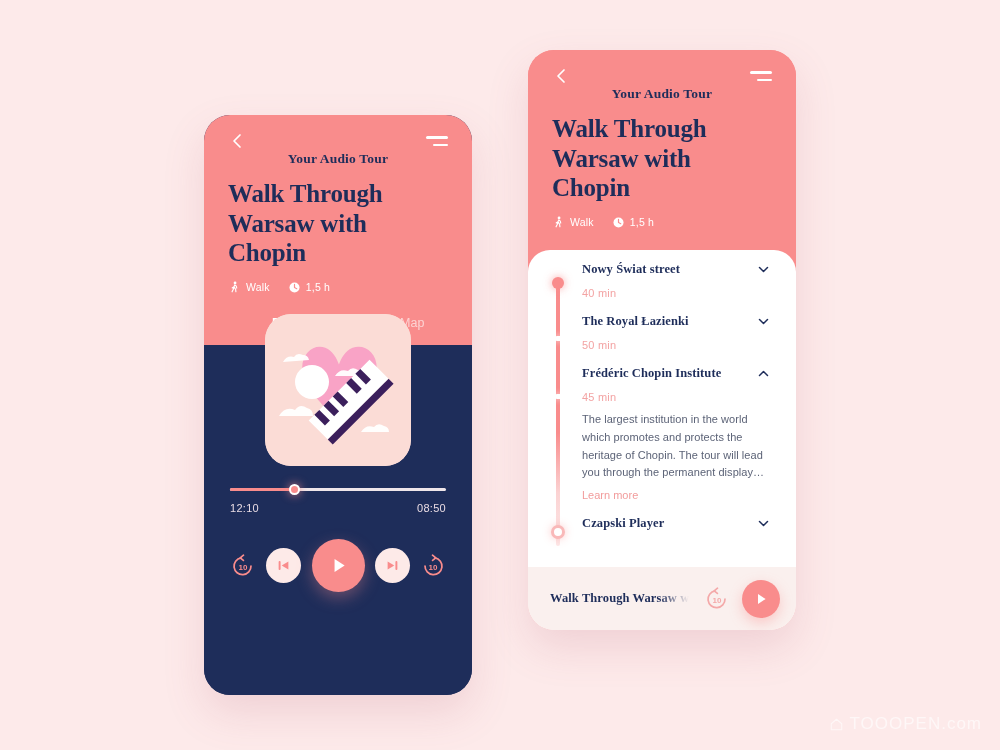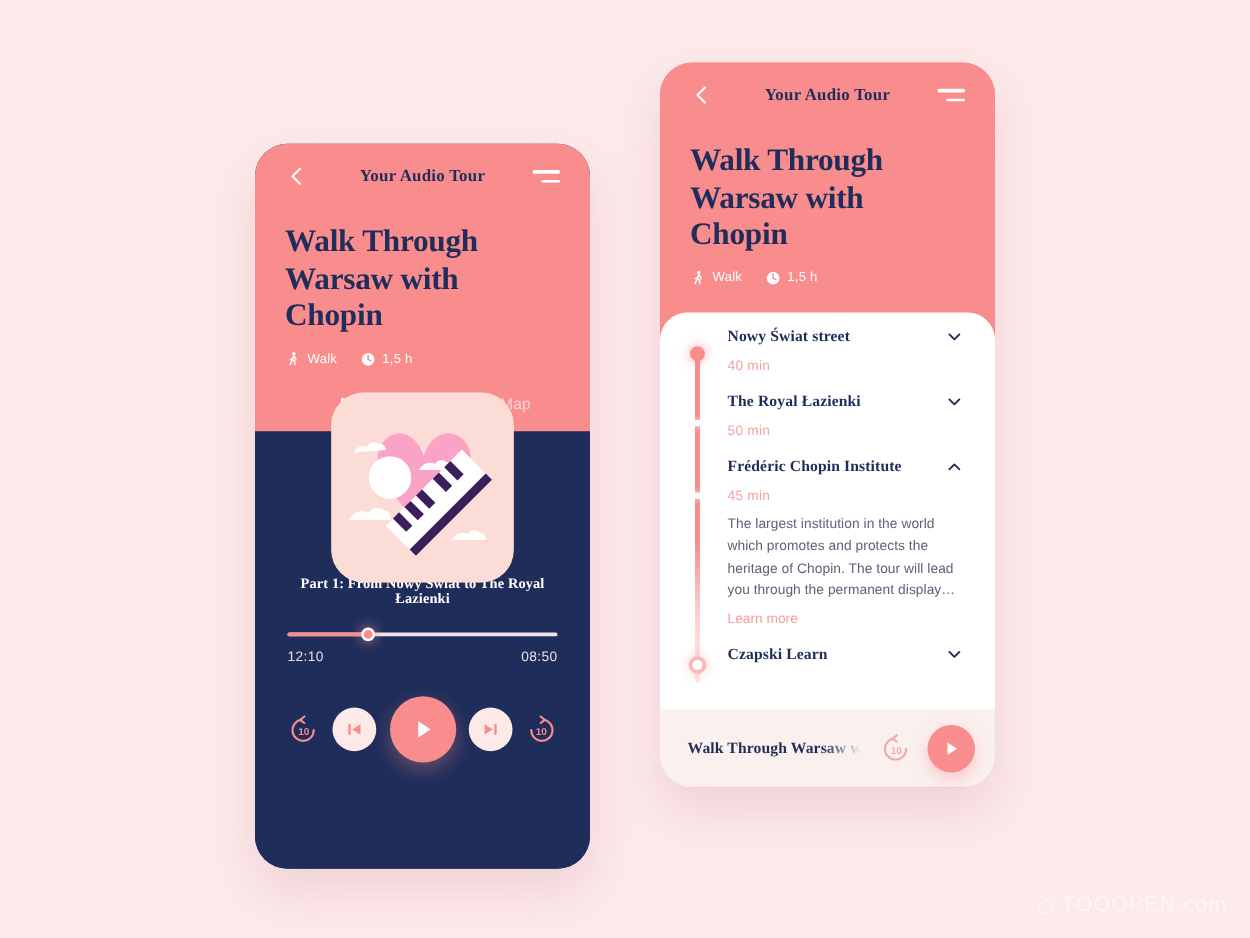--- a/index.html
+++ b/index.html
@@ -17,21 +17,21 @@
     border-radius:26px;
     overflow:hidden;
     box-shadow:0 18px 40px rgba(180,90,110,0.17);
   }
   #phone-left  { left:204px; top:115px;  width:268px; height:580px; background:#1E2D5A; }
   #phone-right { left:528px; top:50px;   width:268px; height:580px; background:#F98C8C; }
 
   
   .hdr { background:#F98C8C; padding:0 24px; position:relative; }
   .hdr-top {
-    height:52px; display:flex; align-items:center; justify-content:center;
+    height:52px; display:flex; align-items:flex-end; justify-content:center;
     position:relative;
   }
   .back-icon {
     position:absolute; left:0; top:50%; transform:translateY(-50%);
     width:18px; height:18px; cursor:pointer;
   }
   .back-icon svg { display:block; }
   .hdr-title {
     font-family:"Liberation Serif", serif;
     font-weight:700; font-size:13.5px; color:#1E2D5A; letter-spacing:.2px;
@@ -276,21 +276,20 @@
             </g>
             <rect x="41" y="99" width="86" height="7" fill="#3B1F5C"></rect>
           </g>
         </g>
       </svg>
     </div>
   </div>
 
   <div class="player-body">
     <div style="height:92px"></div>
-    <div class="track-title">Part 1: From Nowy Świat to The Royal Łazienki</div>
 
     <div class="progress">
       <div class="prog-bg"></div>
       <div class="prog-fill" id="prog-fill" style="width: 30%;"></div>
       <div class="prog-thumb" id="prog-thumb" style="left: 30%;"></div>
     </div>
 
     <div class="times">
       <span>12:10</span>
       <span>08:50</span>
@@ -416,21 +415,21 @@
             <path d="M2.5 8.5 L6.5 4.5 L10.5 8.5" fill="none" stroke="#1E2D5A" stroke-width="1.5" stroke-linecap="round" stroke-linejoin="round"></path>
           </svg>
         </div>
         <div class="stop-dur">45 min</div>
         <div class="stop-desc">The largest institution in the world which promotes and protects the heritage of Chopin. The tour will lead you through the permanent display…</div>
         <span class="learn-more">Learn more</span>
       </div>
 
       <div class="stop" style="margin-top:13px">
         <div class="stop-head">
-          <span class="stop-name">Czapski Learn</span>
+          <span class="stop-name">Czapski Player</span>
           <svg class="chev" viewBox="0 0 13 13">
             <path d="M2.5 4.5 L6.5 8.5 L10.5 4.5" fill="none" stroke="#1E2D5A" stroke-width="1.5" stroke-linecap="round" stroke-linejoin="round"></path>
           </svg>
         </div>
       </div>
     </div>
 
     <div class="mini-player">
       <div class="mini-title">Walk Through Warsaw with Chopin</div>
       <div style="width:26px;height:26px;flex:none;cursor:pointer">

